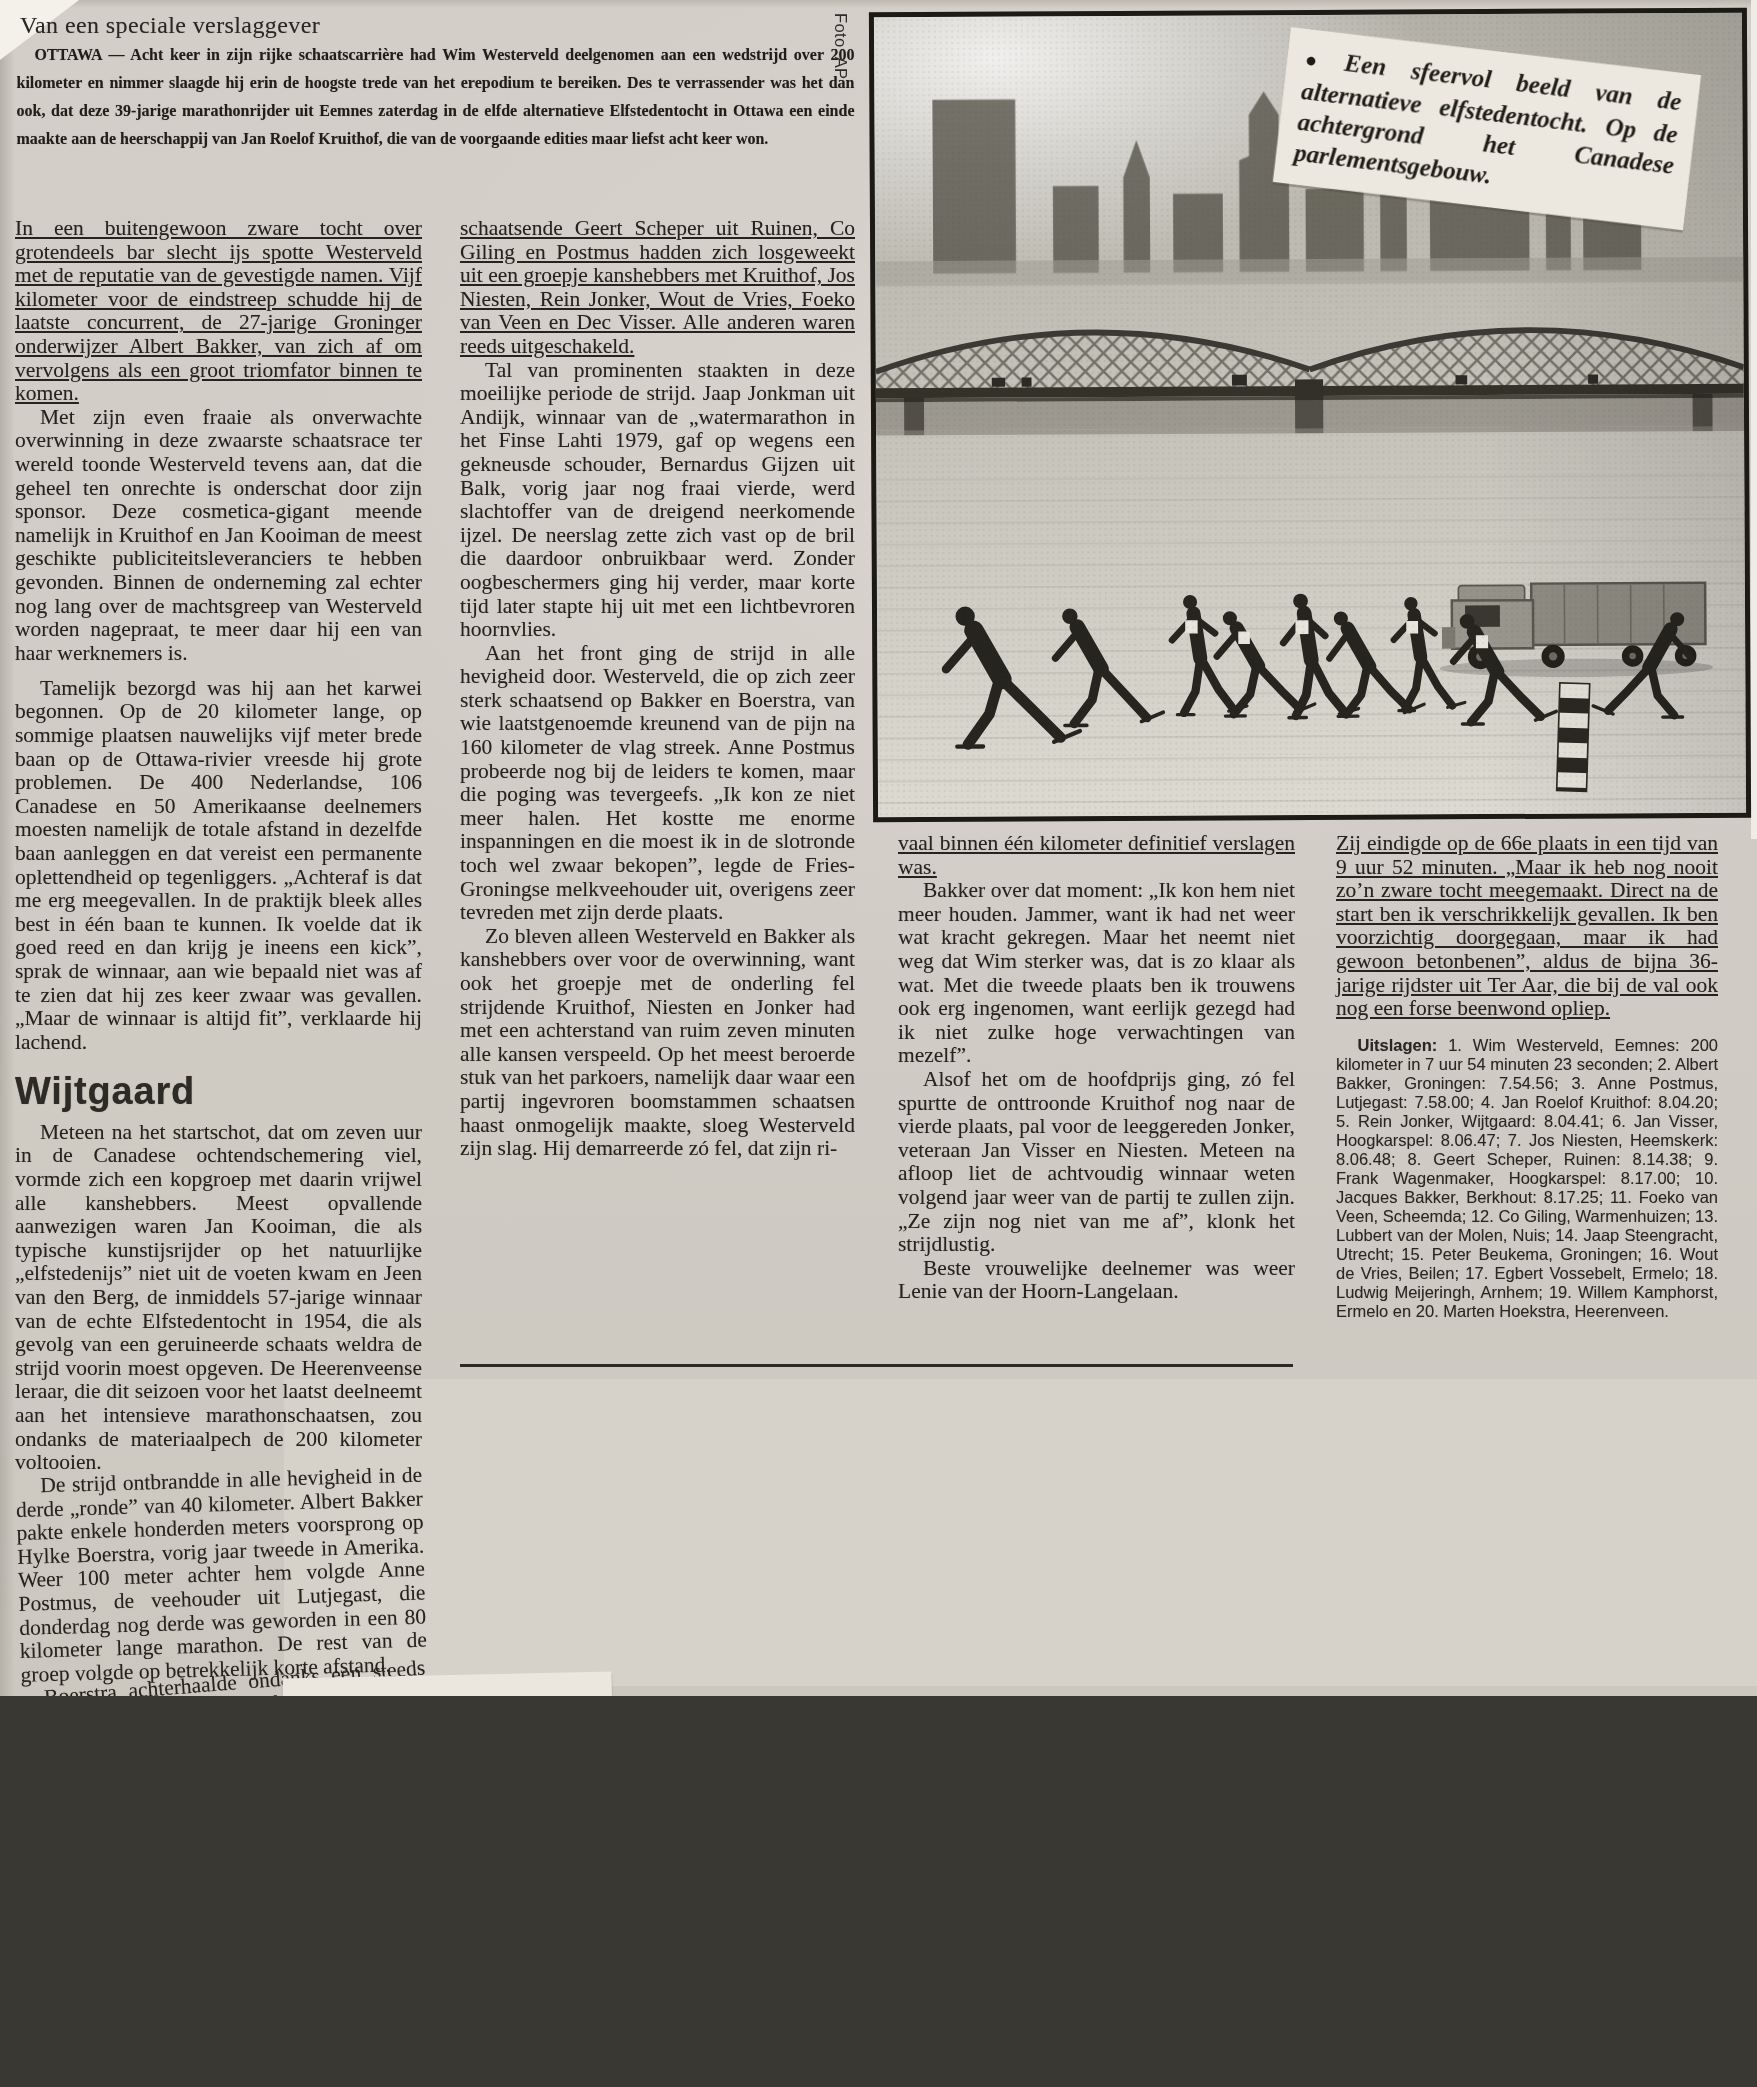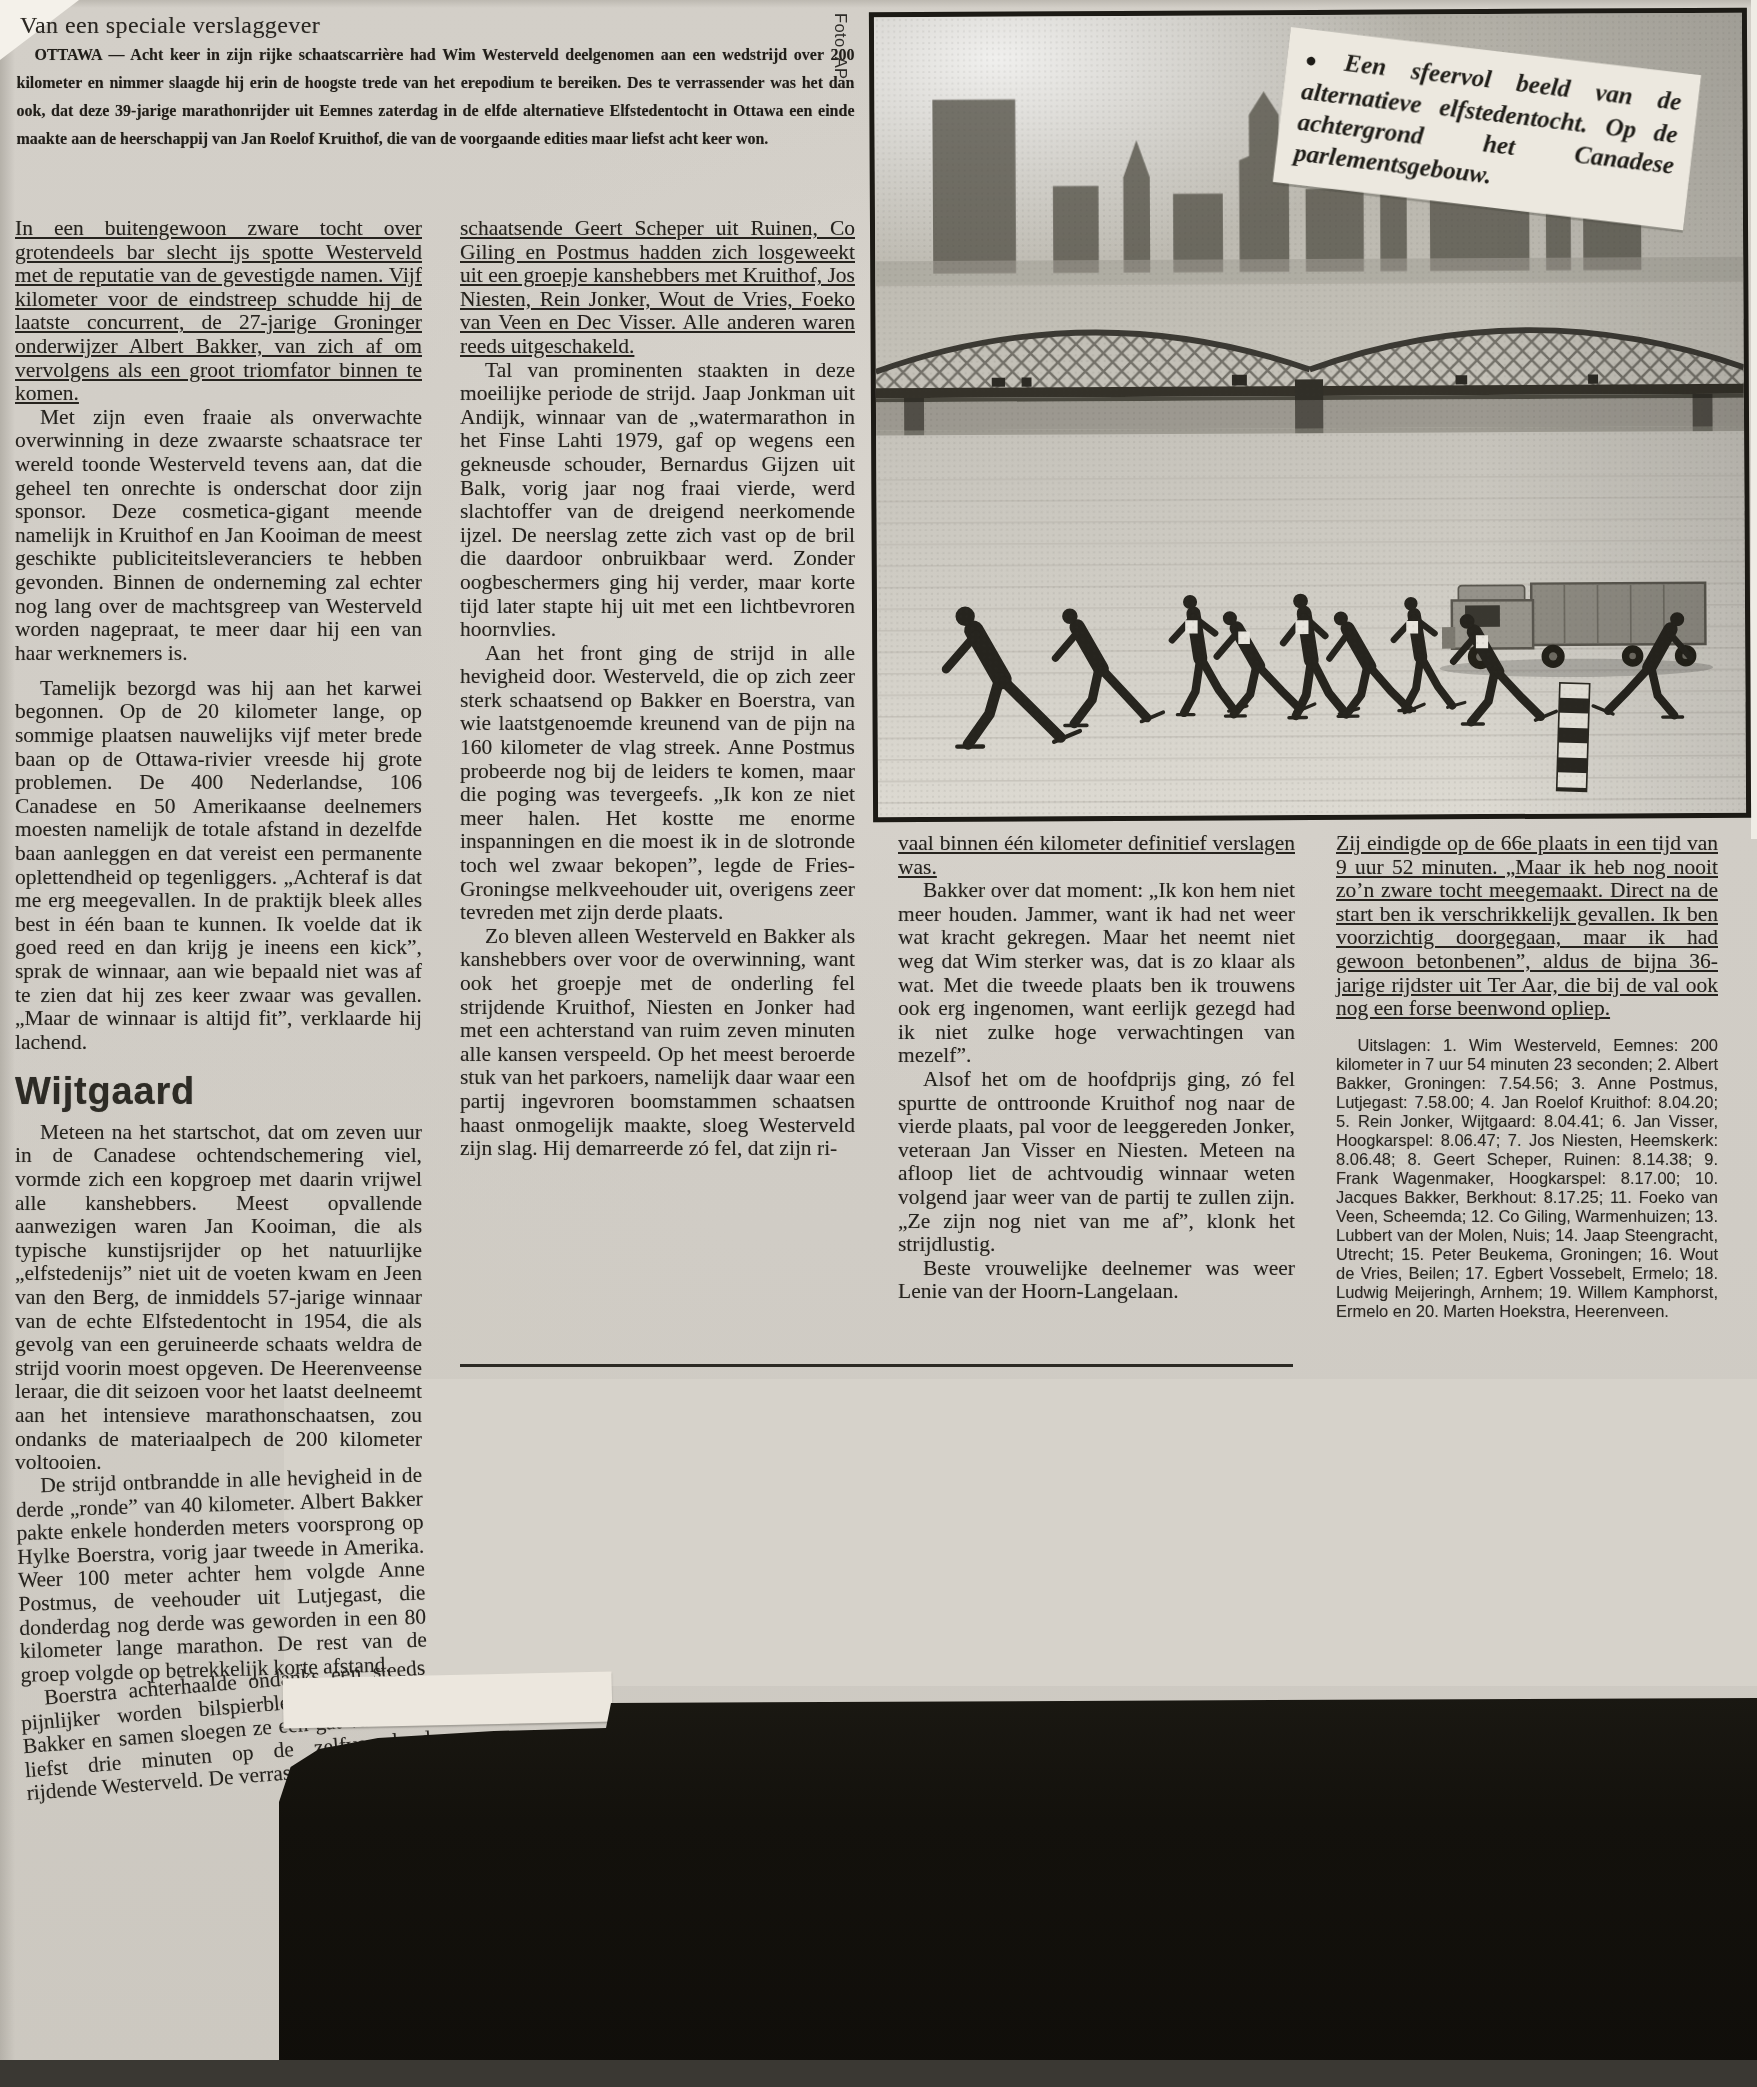--- a/index.html
+++ b/index.html
@@ -1,17 +1,17 @@
 <!DOCTYPE html>
 <html style="font-size:13.2px"><head>
 <meta charset="utf-8">
 <style>
   html,body{margin:0;padding:0;background:#3a3833;}
   .page{
-    position:relative; width:1757px; height:2060px; overflow:hidden;
+    position:relative; width:1757px; height:1696px; overflow:hidden;
     background:
       radial-gradient(1075px 744px at 58% 28%, #d9d5ce 0%, rgba(217,213,206,0) 70%),
       radial-gradient(827px 579px at 12% 68%, #cfcbc3 0%, rgba(207,203,195,0) 70%),
       linear-gradient(180deg,#d3cfc8 0%, #d0ccc5 60%, #ccc8c0 100%);
     font-family:"Liberation Serif","DejaVu Serif",serif;
     color:#26231e;
   }
   .left-shade{position:absolute;left:0;top:0;width:15px;height:2088px;
     background:linear-gradient(90deg,#b5b1a9,rgba(181,177,169,0));}
   .top-shade{position:absolute;left:0;top:0;width:1757px;height:8.3px;
@@ -36,21 +36,21 @@
   .para.noindent{text-indent:0;text-decoration:underline;}
   .para.gap{margin-top:11.6px;}
   .heading{margin:16.5px 0 10px 0;font-family:"Liberation Sans","DejaVu Sans",sans-serif;
     font-weight:700;font-size:38px;line-height:40px;letter-spacing:0.8px;color:#2d2b25;
     text-shadow:0 0 0.8px rgba(35,33,28,.5);}
   .tilt-a{transform:rotate(-1.6deg);transform-origin:0 0;}
   .tilt-b{transform:rotate(-4.5deg) translate(3.3px,1.7px);transform-origin:0 0;}
 
   .results{margin:15px 0 0 0;font-family:"Liberation Sans","DejaVu Sans",sans-serif;
     font-size:16.5px;line-height:19px;text-align:justify;text-indent:21.5px;color:#2a2722;}
-  .results b{font-weight:400;}
+  .results b{font-weight:700;}
 
   .photo{position:absolute;left:871px;top:10px;width:878px;height:810px;
     box-sizing:border-box;border:5.8px solid #1c1a15;background:#b9b6ae;
     transform:rotate(-0.3deg);z-index:1;}
   .photo svg{display:block;width:100%;height:100%;}
   .caption{position:absolute;left:417px;top:11.6px;width:413px;box-sizing:border-box;
     padding:13.2px 16.5px 16.5px 18px;background:#ece8df;
     transform:rotate(7deg);transform-origin:0 0;
     font-style:italic;font-weight:700;font-size:25px;line-height:31px;
     text-align:justify;color:#1f1d18;box-shadow:0 2.5px 0 rgba(70,68,60,.35);}

